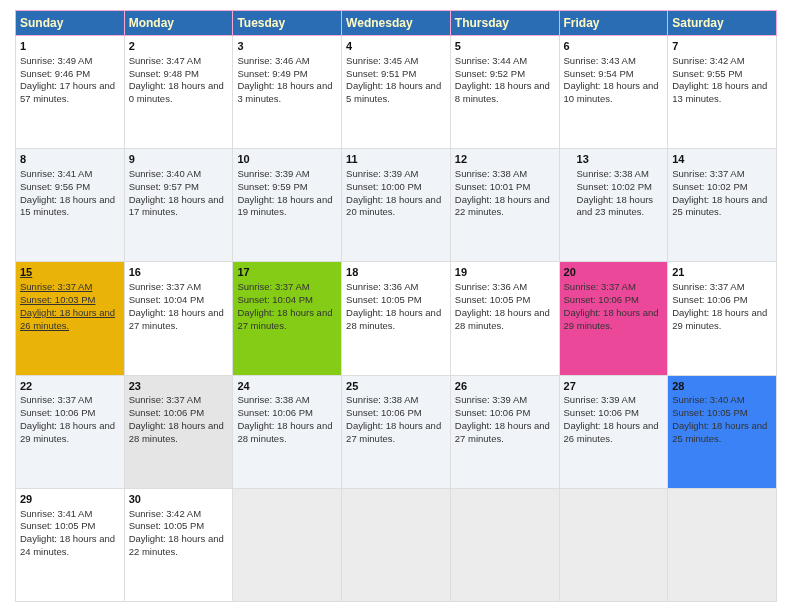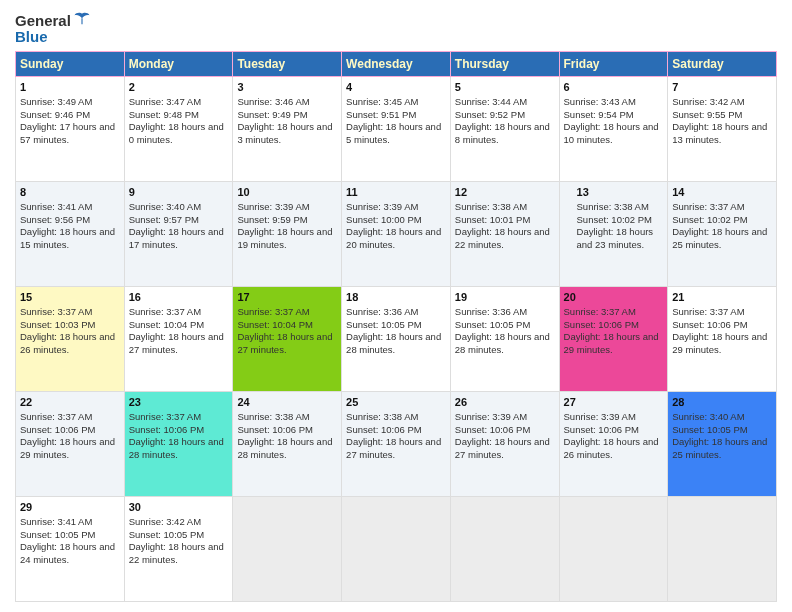--- a/index.html
+++ b/index.html
@@ -86,38 +86,20 @@
     }
     .empty-cell {
       background: #ececec !important;
     }
     .week-row td { height: 78px; }
   </style>
 </head>
 <body>
 
 <div class="page">
-  <div class="header">
-    <div class="logo">
-      <div>
-        <div style="display:flex;align-items:center;">
-          <span class="logo-general" style="font-size:15px;font-weight:bold;color:#333;">General</span>
-          <svg class="logo-icon" viewBox="0 0 24 18" style="margin-left:2px;margin-bottom:2px;">
-            <path d="M12 2 C14 0, 20 0, 22 4 C18 3, 14 5, 12 8 C10 5, 6 3, 2 4 C4 0, 10 0, 12 2Z" fill="#2a6db5"></path>
-            <path d="M12 8 L12 16" stroke="#2a6db5" stroke-width="1.5"></path>
-          </svg>
-        </div>
-        <div class="logo-blue" style="font-size:15px;font-weight:bold;color:#1a6aad;margin-top:-2px;">Blue</div>
-      </div>
-    </div>
-    <div class="title-block">
-      <div class="main-title"></div>
-      <div class="subtitle"></div>
-    </div>
-  </div>
 
   <table class="calendar">
     <thead>
       <tr>
       <th>Sunday</th>
           <th>Monday</th>
           <th>Tuesday</th>
           <th>Wednesday</th>
           <th>Thursday</th>
           <th>Friday</th>
@@ -137,31 +119,31 @@
         <tr class="week-row">
           <td style="background: rgb(240, 244, 248);"><span class="day-num">8</span><span>Sunrise: 3:41 AM</span><br><span>Sunset: 9:56 PM</span><br><span>Daylight: 18 hours and 15 minutes.</span></td>
           <td style="background: rgb(240, 244, 248);"><span class="day-num">9</span><span>Sunrise: 3:40 AM</span><br><span>Sunset: 9:57 PM</span><br><span>Daylight: 18 hours and 17 minutes.</span></td>
           <td style="background: rgb(240, 244, 248);"><span class="day-num">10</span><span>Sunrise: 3:39 AM</span><br><span>Sunset: 9:59 PM</span><br><span>Daylight: 18 hours and 19 minutes.</span></td>
           <td style="background: rgb(240, 244, 248);"><span class="day-num">11</span><span>Sunrise: 3:39 AM</span><br><span>Sunset: 10:00 PM</span><br><span>Daylight: 18 hours and 20 minutes.</span></td>
           <td style="background: rgb(240, 244, 248);"><span class="day-num">12</span><span>Sunrise: 3:38 AM</span><br><span>Sunset: 10:01 PM</span><br><span>Daylight: 18 hours and 22 minutes.</span></td>
           <td style="background: rgb(240, 244, 248); padding-left: 17px;"><span class="day-num">13</span><span>Sunrise: 3:38 AM</span><br><span>Sunset: 10:02 PM</span><br><span>Daylight: 18 hours and 23 minutes.</span></td>
           <td style="background: rgb(240, 244, 248);"><span class="day-num">14</span><span>Sunrise: 3:37 AM</span><br><span>Sunset: 10:02 PM</span><br><span>Daylight: 18 hours and 25 minutes.</span></td>
         </tr>
         <tr class="week-row">
-          <td style="background: #fef9c3;"><span class="day-num">15</span><span>Sunrise: 3:37 AM</span><br><span>Sunset: 10:03 PM</span><br><span>Daylight: 18 hours and 26 minutes.</span></td>
+          <td style="background: #eab308; text-decoration: underline;"><span class="day-num">15</span><span>Sunrise: 3:37 AM</span><br><span>Sunset: 10:03 PM</span><br><span>Daylight: 18 hours and 26 minutes.</span></td>
           <td style="background: rgb(255, 255, 255);"><span class="day-num">16</span><span>Sunrise: 3:37 AM</span><br><span>Sunset: 10:04 PM</span><br><span>Daylight: 18 hours and 27 minutes.</span></td>
           <td style="background: #84cc16;"><span class="day-num">17</span><span>Sunrise: 3:37 AM</span><br><span>Sunset: 10:04 PM</span><br><span>Daylight: 18 hours and 27 minutes.</span></td>
           <td style="background: rgb(255, 255, 255);"><span class="day-num">18</span><span>Sunrise: 3:36 AM</span><br><span>Sunset: 10:05 PM</span><br><span>Daylight: 18 hours and 28 minutes.</span></td>
           <td style="background: rgb(255, 255, 255);"><span class="day-num">19</span><span>Sunrise: 3:36 AM</span><br><span>Sunset: 10:05 PM</span><br><span>Daylight: 18 hours and 28 minutes.</span></td>
           <td style="background: #ec4899;"><span class="day-num">20</span><span>Sunrise: 3:37 AM</span><br><span>Sunset: 10:06 PM</span><br><span>Daylight: 18 hours and 29 minutes.</span></td>
           <td style="background: rgb(255, 255, 255);"><span class="day-num">21</span><span>Sunrise: 3:37 AM</span><br><span>Sunset: 10:06 PM</span><br><span>Daylight: 18 hours and 29 minutes.</span></td>
         </tr>
         <tr class="week-row">
           <td style="background: rgb(240, 244, 248);"><span class="day-num">22</span><span>Sunrise: 3:37 AM</span><br><span>Sunset: 10:06 PM</span><br><span>Daylight: 18 hours and 29 minutes.</span></td>
-          <td style="background: #5eead4; margin-left: 28px;"><span class="day-num">23</span><span>Sunrise: 3:37 AM</span><br><span>Sunset: 10:06 PM</span><br><span>Daylight: 18 hours and 28 minutes.</span></td>
+          <td style="background: #e5e5e5; margin-left: 28px;"><span class="day-num">23</span><span>Sunrise: 3:37 AM</span><br><span>Sunset: 10:06 PM</span><br><span>Daylight: 18 hours and 28 minutes.</span></td>
           <td style="background: rgb(240, 244, 248);"><span class="day-num">24</span><span>Sunrise: 3:38 AM</span><br><span>Sunset: 10:06 PM</span><br><span>Daylight: 18 hours and 28 minutes.</span></td>
           <td style="background: rgb(240, 244, 248);"><span class="day-num">25</span><span>Sunrise: 3:38 AM</span><br><span>Sunset: 10:06 PM</span><br><span>Daylight: 18 hours and 27 minutes.</span></td>
           <td style="background: rgb(240, 244, 248);"><span class="day-num">26</span><span>Sunrise: 3:39 AM</span><br><span>Sunset: 10:06 PM</span><br><span>Daylight: 18 hours and 27 minutes.</span></td>
           <td style="background: rgb(240, 244, 248);"><span class="day-num">27</span><span>Sunrise: 3:39 AM</span><br><span>Sunset: 10:06 PM</span><br><span>Daylight: 18 hours and 26 minutes.</span></td>
           <td style="background: #3b82f6;"><span class="day-num">28</span><span>Sunrise: 3:40 AM</span><br><span>Sunset: 10:05 PM</span><br><span>Daylight: 18 hours and 25 minutes.</span></td>
         </tr>
         <tr class="week-row">
           <td style="background: rgb(255, 255, 255);"><span class="day-num">29</span><span>Sunrise: 3:41 AM</span><br><span>Sunset: 10:05 PM</span><br><span>Daylight: 18 hours and 24 minutes.</span></td>
           <td style="background: rgb(255, 255, 255);"><span class="day-num">30</span><span>Sunrise: 3:42 AM</span><br><span>Sunset: 10:05 PM</span><br><span>Daylight: 18 hours and 22 minutes.</span></td>
           <td class="empty-cell"></td>

